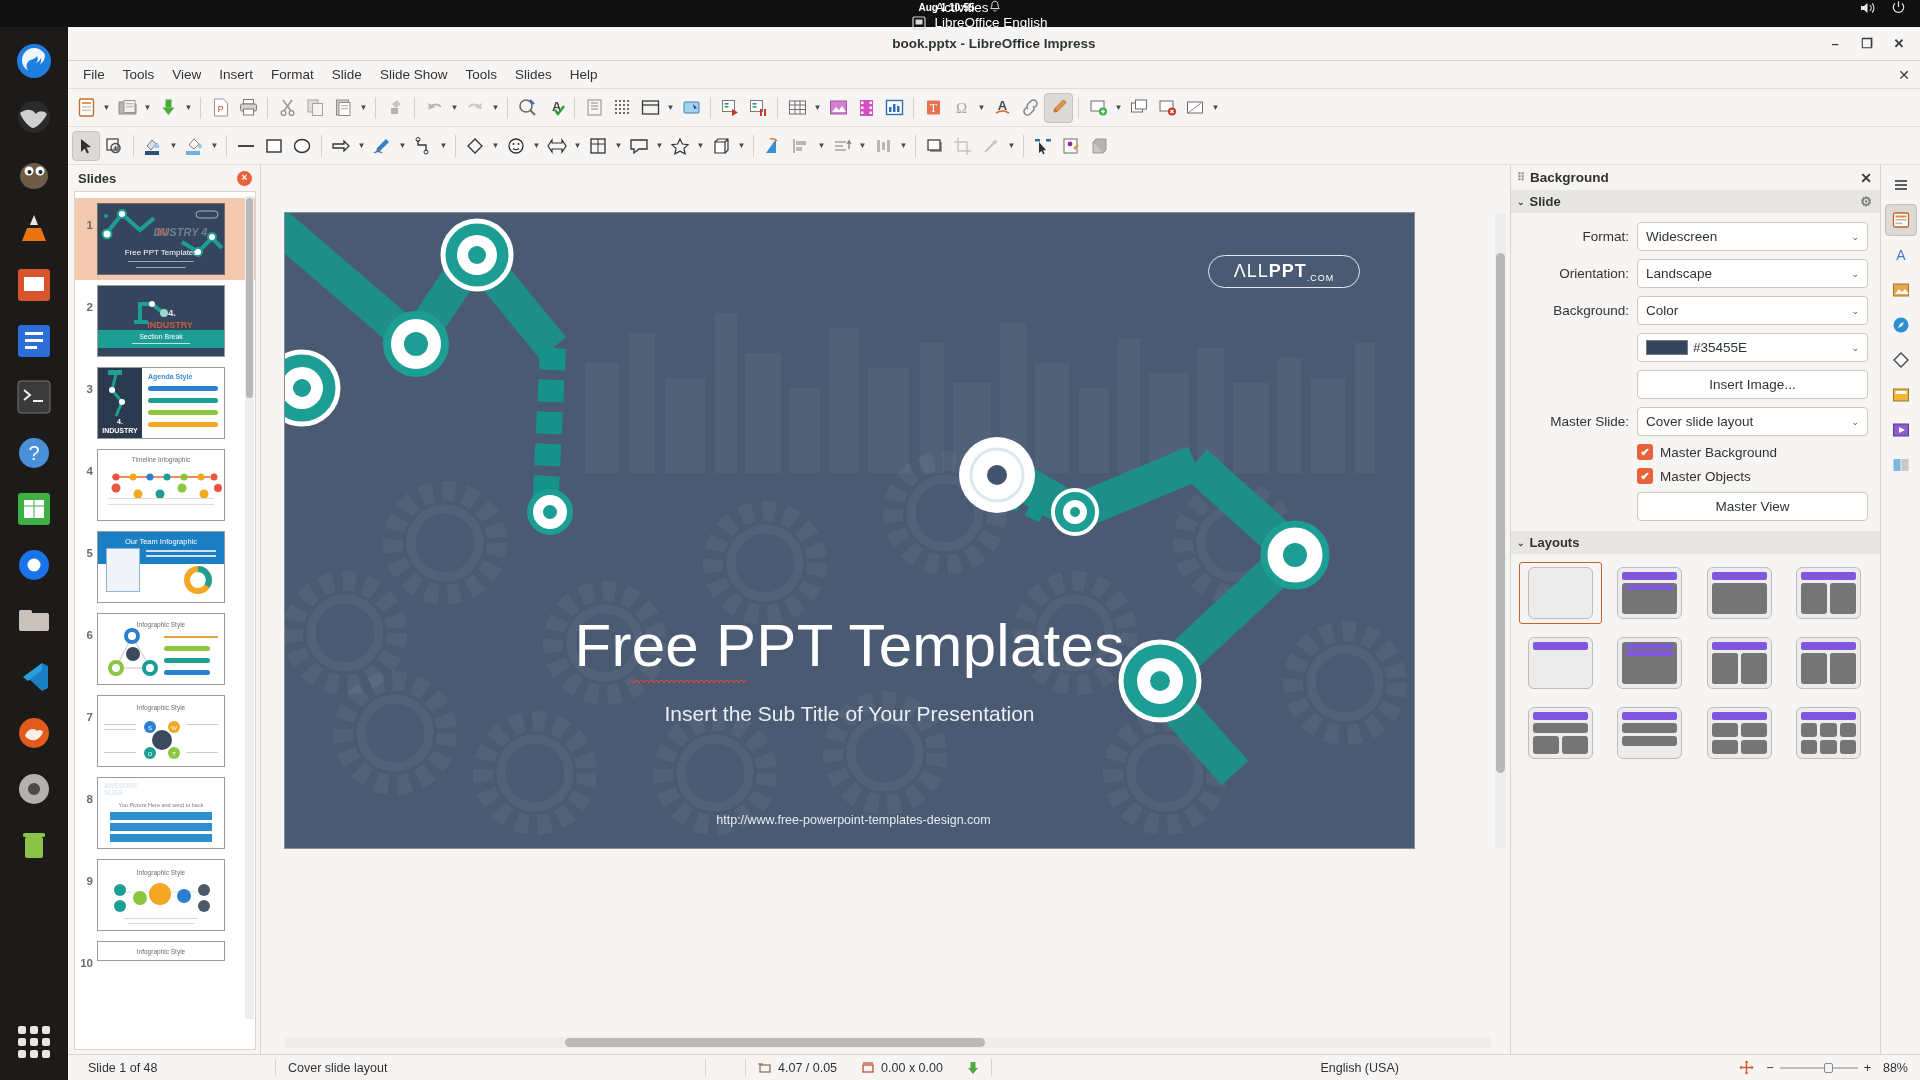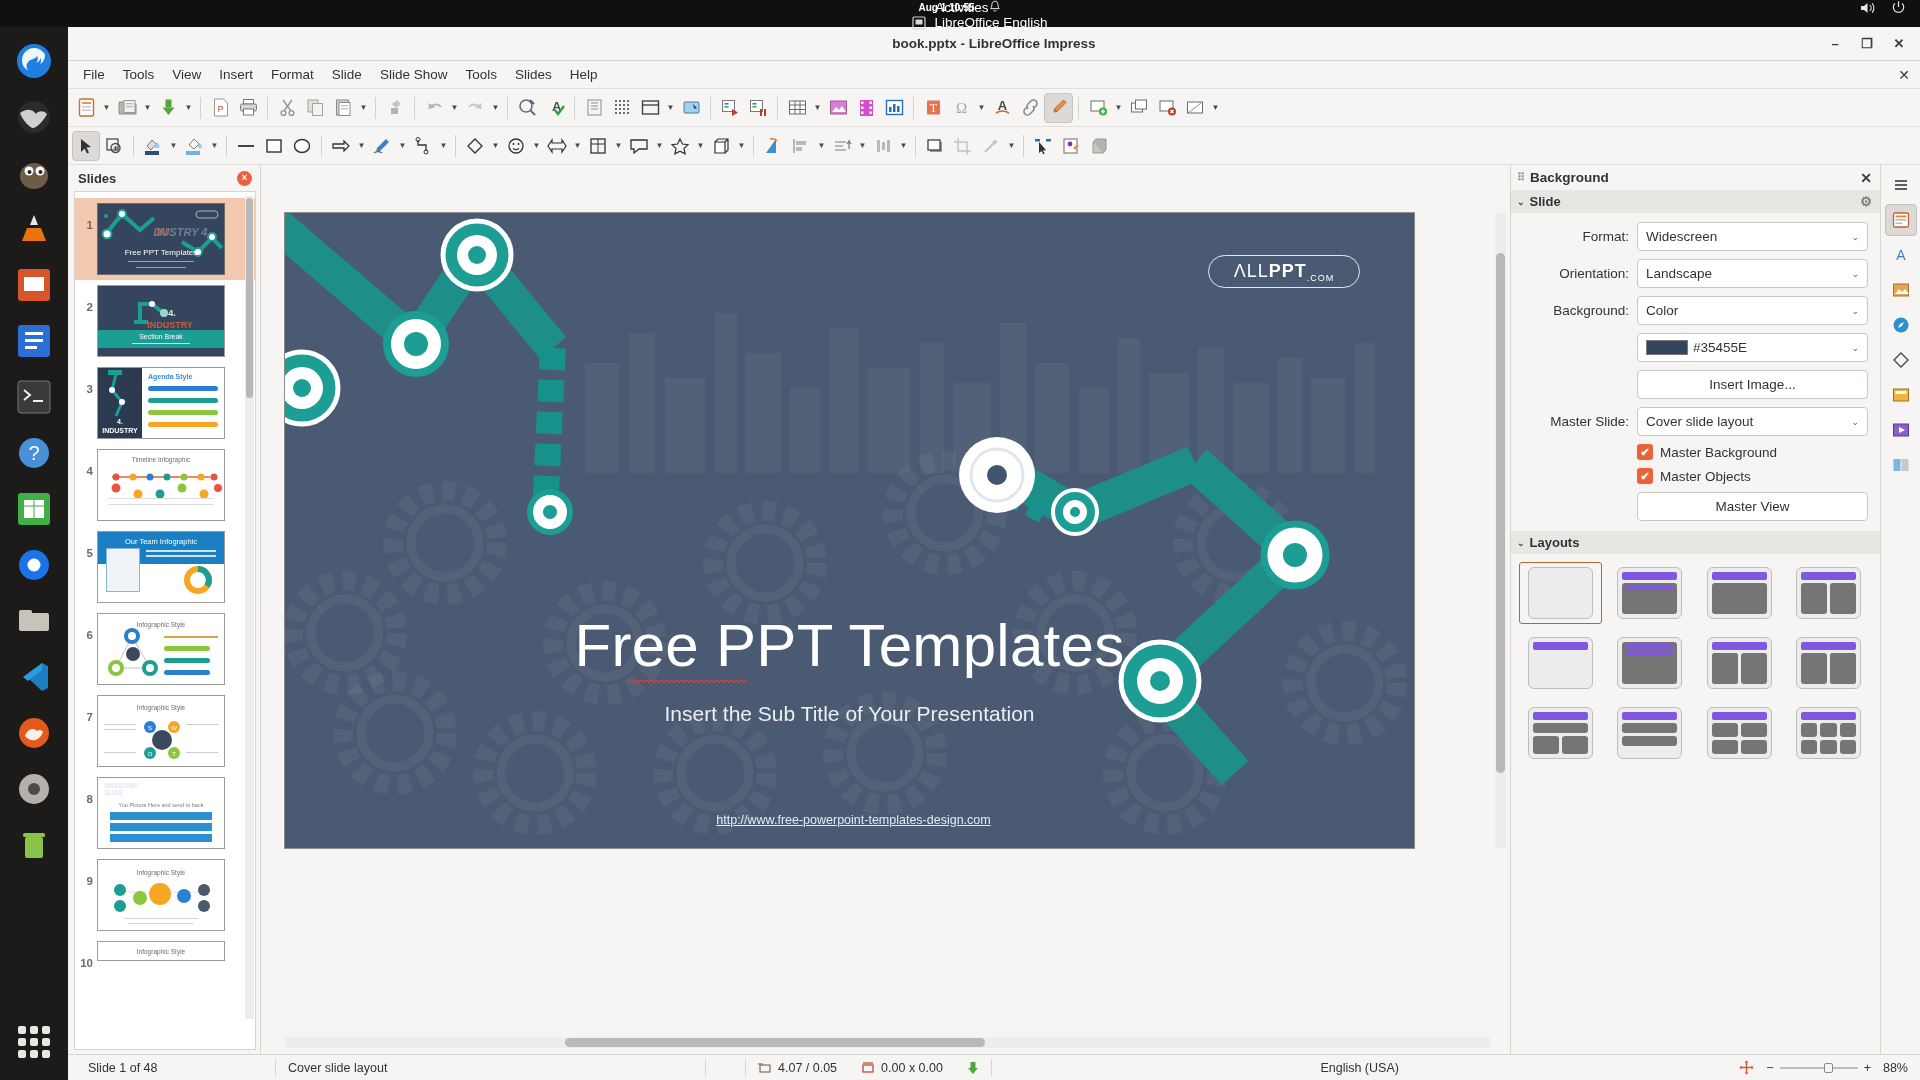--- a/index.html
+++ b/index.html
@@ -155,21 +155,21 @@
     position: absolute; left: 0; right: 0; top: 398px; text-align: center;
     font-size: 60px; color: #ffffff; font-weight: 400; letter-spacing: 0.3px;
     font-family: "Liberation Sans", sans-serif;
   }
   .slide-sub {
     position: absolute; left: 0; right: 0; top: 489px; text-align: center;
     font-size: 21px; color: #eceff3;
   }
   .slide-url {
     position: absolute; left: 0; right: 0; top: 600px; text-align: center;
-    font-size: 12.5px; color: #e6eaf0; text-decoration: underline; margin-left: 8px;
+    font-size: 12.5px; color: #e6eaf0;  margin-left: 8px;
   }
   .allppt {
     position: absolute; right: 54px; top: 42px; width: 152px; height: 33px;
     border: 1.6px solid #e5e9ef; border-radius: 17px;
     display: flex; align-items: center; justify-content: center; gap: 0px;
     color: #ffffff; font-size: 18px; letter-spacing: 1px;
   }
   .squiggle {
     position: absolute; height: 5px; width: 118px; left: 344px; top: 466px;
     background-image:

